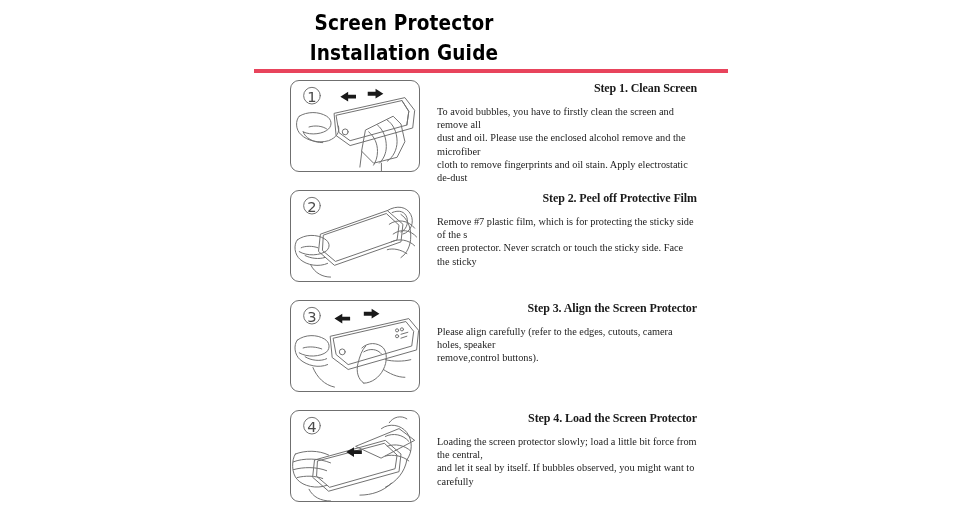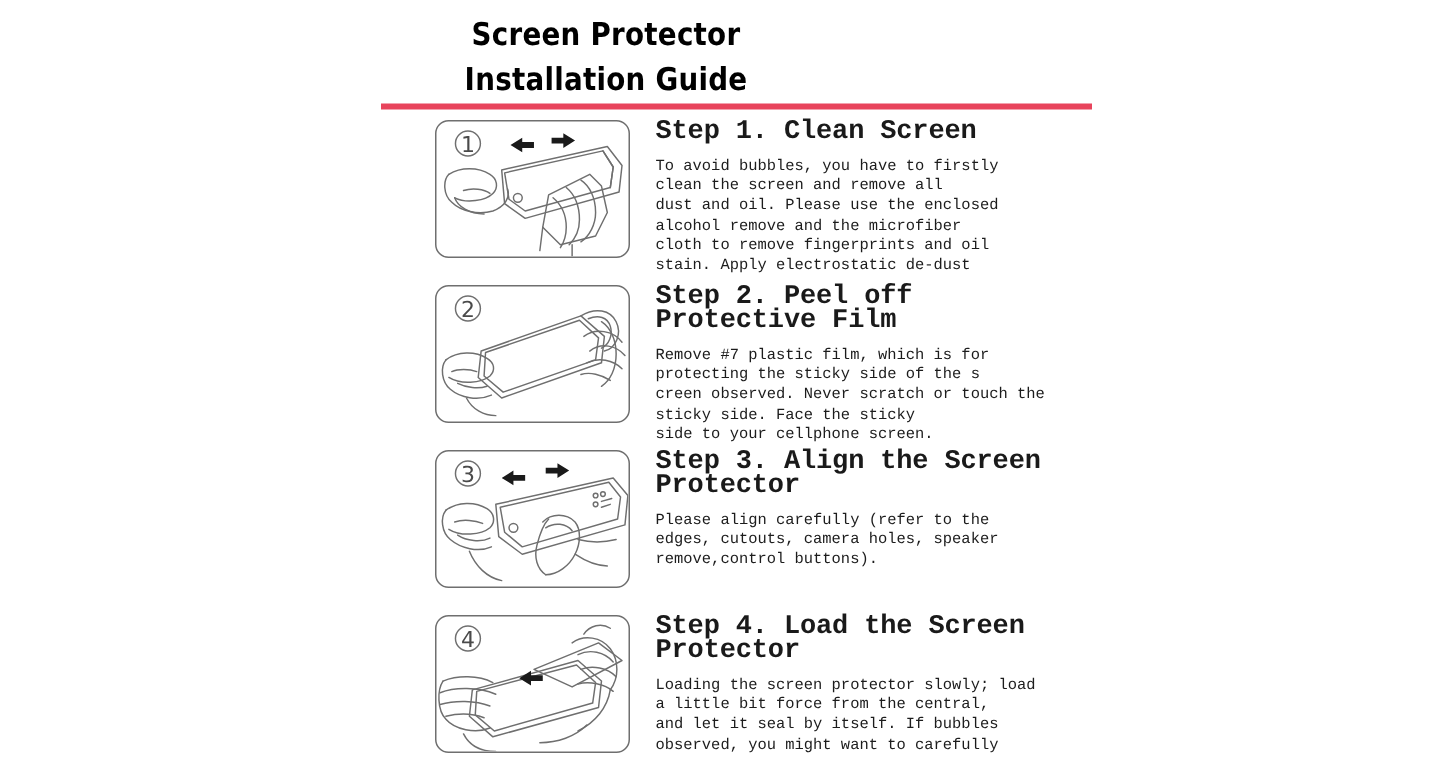--- a/index.html
+++ b/index.html
@@ -72,30 +72,31 @@
   }
   .illus svg { display: block; width: 100%; height: 100%; }
 
   .step-text {
     position: absolute;
     left: 437px;
     top: 0;
     width: 260px;
   }
   .step-heading {
-    font-family: Liberation Mono, monospace;
+    font-family: Liberation Serif, serif;
     font-weight: bold;
-    font-size: 18px;
+    font-size: 12px;
     line-height: 16px;
     color: #1a1a1a;
     letter-spacing: -0.1px;
+    text-align: right;
   }
   .step-body {
     margin-top: 9px;
-    font-family: Liberation Mono, monospace;
+    font-family: Liberation Serif, serif;
     font-size: 10.3px;
     line-height: 13.2px;
     color: #1c1c1c;
     text-align: left;
   }
   .step-body span { display: block; }
 
   
   .num-glyph {
     font-family: "DejaVu Sans", sans-serif;
@@ -185,22 +186,21 @@
           <path d="M98 60 C104 58 112 60 118 64"></path>
           <path d="M112 24 C118 28 122 36 122 46 C122 56 118 64 112 68"></path>
         </g>
         <text class="num-glyph" x="21" y="21" text-anchor="middle">2</text>
       </svg>
     </div>
     <div class="step-text">
       <div class="step-heading">Step 2. Peel off Protective Film</div>
       <div class="step-body">
         <span>Remove #7 plastic film, which is for protecting the sticky side of the s</span>
-        <span>creen observed. Never scratch or touch the sticky side. Face the sticky</span>
-        <span>side to your cellphone screen.</span>
+        <span>creen protector. Never scratch or touch the sticky side. Face the sticky</span>
       </div>
     </div>
   </div>
 
   <div class="step-row">
     <div class="illus">
       <svg viewBox="0 0 130 92" xmlns="http://www.w3.org/2000/svg">
         <g fill="none" stroke="#6f6f6f" stroke-width="1" stroke-linecap="round" stroke-linejoin="round">
           <circle cx="21" cy="15" r="8.5"></circle>
 

